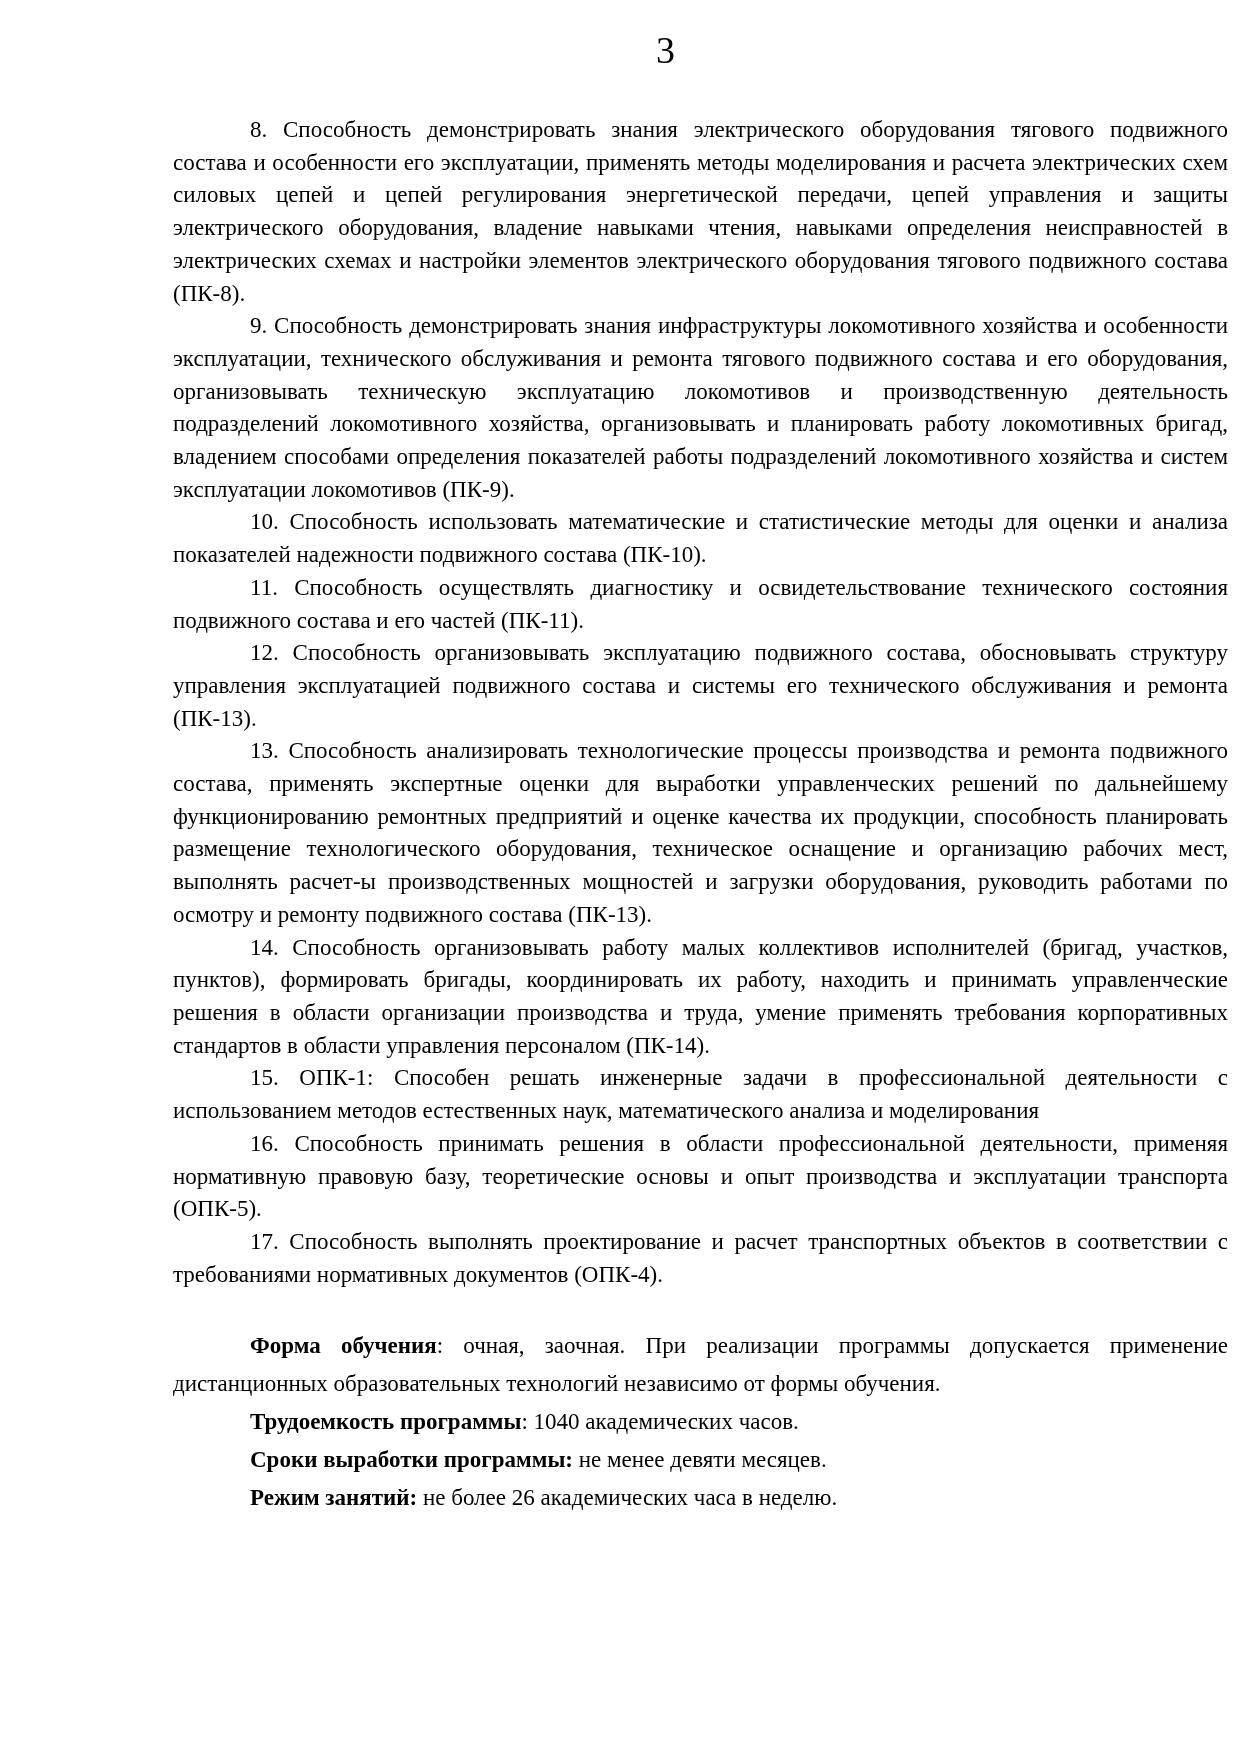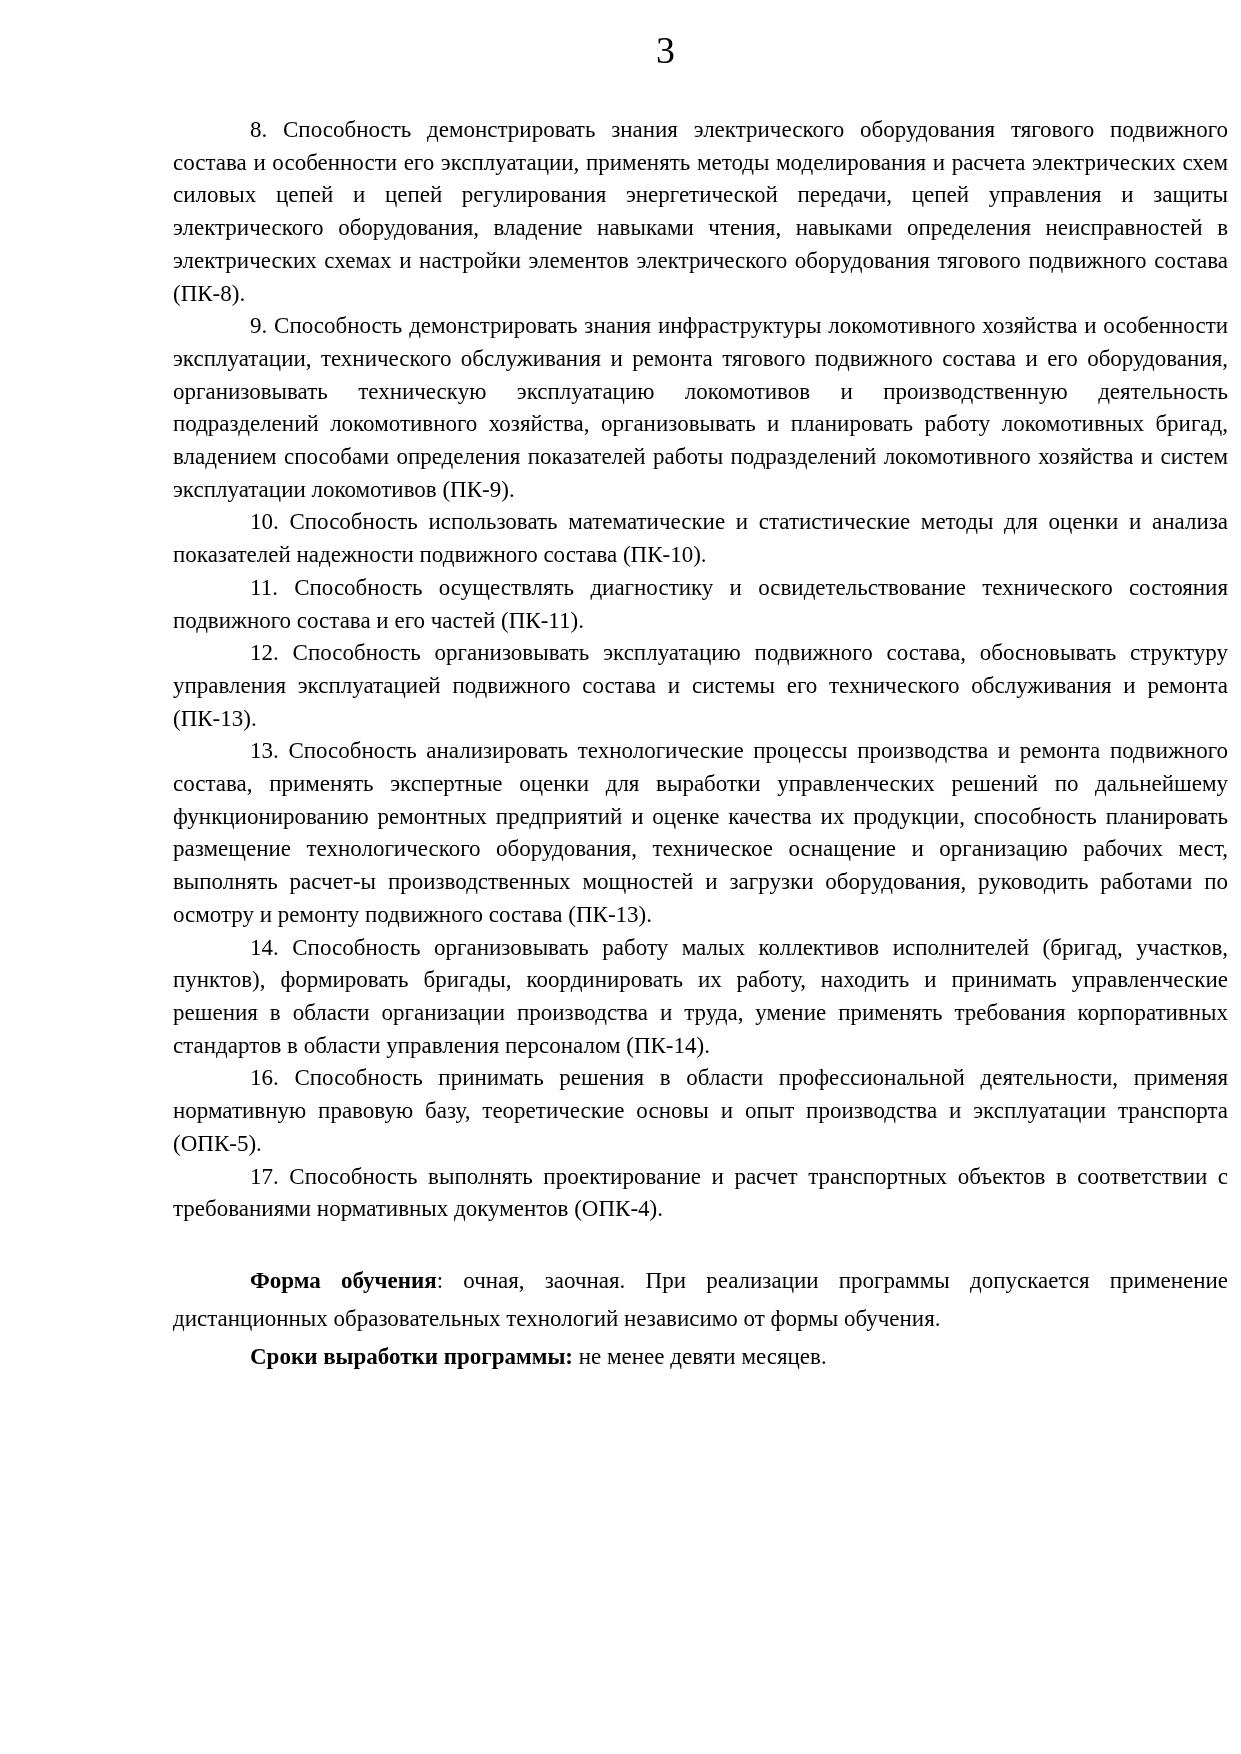--- a/index.html
+++ b/index.html
@@ -62,25 +62,28 @@
 
   <div class="content">
 
     <p class="para">8. Способность демонстрировать знания электрического оборудования тягового подвижного состава и особенности его эксплуатации, применять методы моделирования и расчета электрических схем силовых цепей и цепей регулирования энергетической пере­дачи, цепей управления и защиты электрического оборудования, владение навыками чте­ния, навыками определения неисправностей в электрических схемах и настройки элемен­тов электрического оборудования тягового подвижного состава (ПК-8).</p>
     <p class="para">9. Способность демонстрировать знания инфраструктуры локомотивного хозяйства и особенности эксплуатации, технического обслуживания и ремонта тягового подвижного состава и его оборудования, организовывать техническую эксплуатацию локомотивов и производственную деятельность подразделений локомотивного хозяйства, организовы­вать и планировать работу локомотивных бригад, владением способами определения по­казателей работы подразделений локомотивного хозяйства и систем эксплуатации локо­мотивов (ПК-9).</p>
     <p class="para">10. Способность использовать математические и статистические методы для оцен­ки и анализа показателей надежности подвижного состава (ПК-10).</p>
     <p class="para">11. Способность осуществлять диагностику и освидетельствование технического состояния подвижного состава и его частей (ПК-11).</p>
     <p class="para">12. Способность организовывать эксплуатацию подвижного состава, обосновывать структуру управления эксплуатацией подвижного состава и системы его технического об­служивания и ремонта (ПК-13).</p>
     <p class="para">13. Способность анализировать технологические процессы производства и ремонта подвижного состава, применять экспертные оценки для выработки управленческих реше­ний по дальнейшему функционированию ремонтных предприятий и оценке качества их продукции, способность планировать размещение технологического оборудования, тех­ническое оснащение и организацию рабочих мест, выполнять расчет-ы производственных мощностей и загрузки оборудования, руководить работами по осмотру и ремонту по­движного состава (ПК-13).</p>
     <p class="para">14. Способность организовывать работу малых коллективов исполнителей (бригад, участков, пунктов), формировать бригады, координировать их работу, находить и прини­мать управленческие решения в области организации производства и труда, умение при­менять требования корпоративных стандартов в области управления персоналом (ПК-14).</p>
+    <p class="para">15. ОПК-1: Способен решать инженерные задачи в профессиональной деятельности с использованием методов естественных наук, математического анализа и моделирования</p>
     <p class="para">16. Способность принимать решения в области профессиональной деятельности, при­меняя нормативную правовую базу, теоретические основы и опыт производства и эксплуата­ции транспорта (ОПК-5).</p>
     <p class="para">17. Способность выполнять проектирование и расчет транспортных объектов в со­ответствии с требованиями нормативных документов (ОПК-4).</p>
 
     <div class="info-block">
       <p class="para"><span class="info-label">Форма обучения</span><span>: очная, заочная. При реализации программы допускается приме­нение дистанционных образовательных технологий независимо от формы обучения.</span></p>
 
+      <p class="para"><span class="info-label">Трудоемкость программы</span><span>: 1040 академических часов.</span></p>
 
       <p class="para"><span class="info-label">Сроки выработки программы:</span><span> не менее девяти месяцев.</span></p>
 
+      <p class="para"><span class="info-label">Режим занятий:</span><span> не более 26 академических часа в неделю.</span></p>
     </div>
 
   </div>
 </div>
 
 </body></html>

